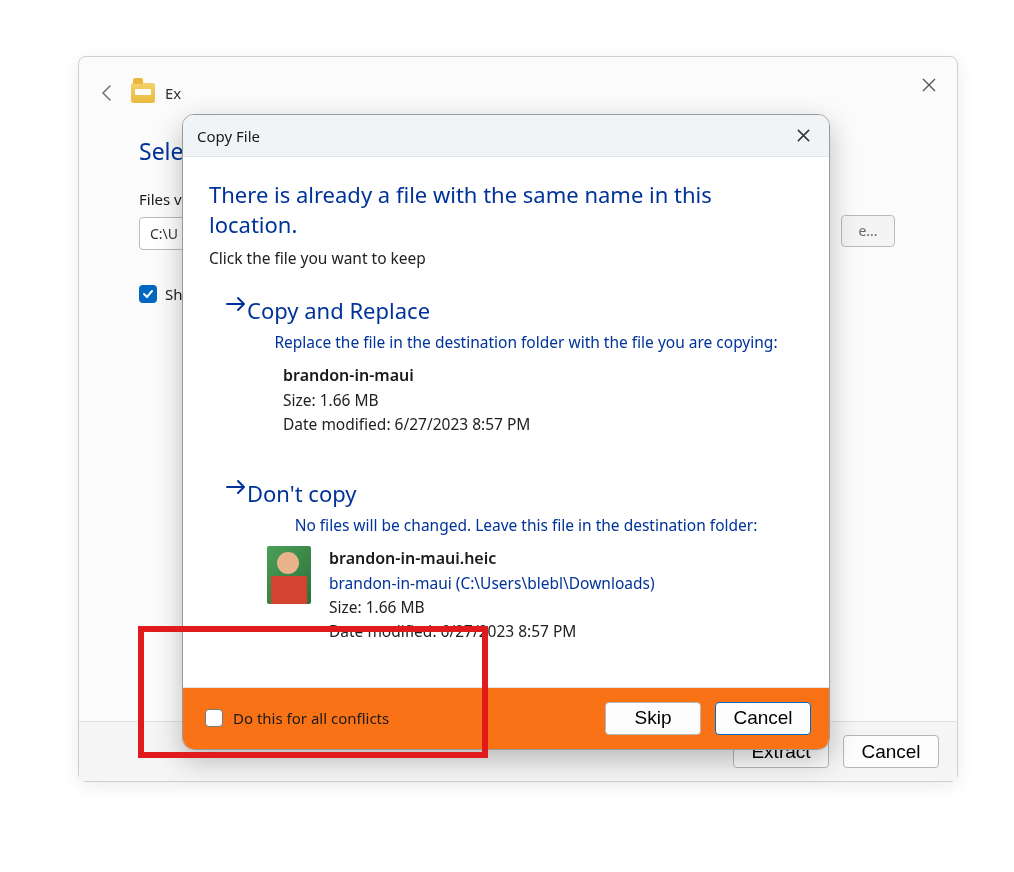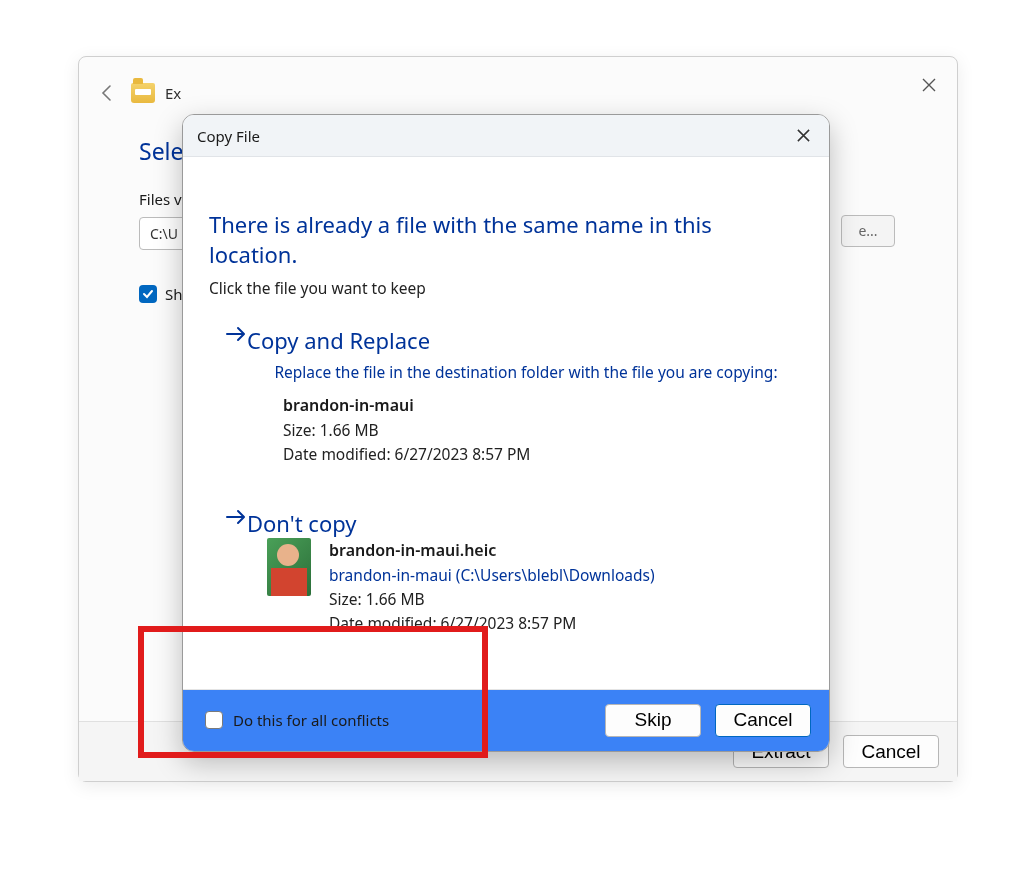--- a/index.html
+++ b/index.html
@@ -164,22 +164,21 @@
     font-size:15px;
     color:#1a1a1a;
   }
   .x-btn {
     width:24px;height:24px;
     display:flex;align-items:center;justify-content:center;
     cursor:pointer;
     color:#333;
   }
   .copy-body {
-    padding:22px 26px 40px 26px;
-    margin-top:30px;
+    padding:22px 26px 30px 26px;
   }
   .conflict-headline {
     color:#003399;
     font-size:22px;
     font-weight:400;
     margin-bottom:8px;
   }
   .conflict-sub {
     font-size:15.5px;
     color:#222;
@@ -236,21 +235,21 @@
     left:4px; top:30px; right:4px; bottom:0;
     background:#d2442f;
   }
   .file-info { line-height:1.55; }
   .file-name { font-weight:600; font-size:16px; }
   .file-path { color:#003399; font-size:15.5px; }
   .file-meta { font-size:15.5px; color:#222; }
 
   .copy-footer {
     height:62px;
-    background:#3b82f6;
+    background:#f97316;
     border-top:1px solid #e4e4e4;
     display:flex;
     align-items:center;
     justify-content:space-between;
     padding:0 18px 0 22px;
   }
   .footer-left { display:flex; align-items:center; gap:10px; }
   .cb-empty {
     width:18px;height:18px;
     border:1.5px solid #7a7a7a;
@@ -353,20 +352,21 @@
 
       <div class="option-block" style="margin-top:24px;">
         <div class="option-head">
           <span class="blue-arrow">
             <svg width="22" height="18" viewBox="0 0 22 18">
                 <path d="M2 9 H18 M13 3 L19 9 L13 15" stroke="#003399" stroke-width="2" fill="none" stroke-linecap="round" stroke-linejoin="round"></path>
               </svg>
           </span>
           <span class="option-title">Don't copy</span>
         </div>
+        <div class="option-desc">No files will be changed. Leave this file in the destination folder:</div>
         <div class="file-card">
           <div class="thumb"></div>
           <div class="file-info">
             <div class="file-name">brandon-in-maui.heic</div>
             <div class="file-path">brandon-in-maui (C:\Users\blebl\Downloads)</div>
             <div class="file-meta">Size: 1.66 MB</div>
             <div class="file-meta">Date modified: 6/27/2023 8:57 PM</div>
           </div>
         </div>
       </div>

